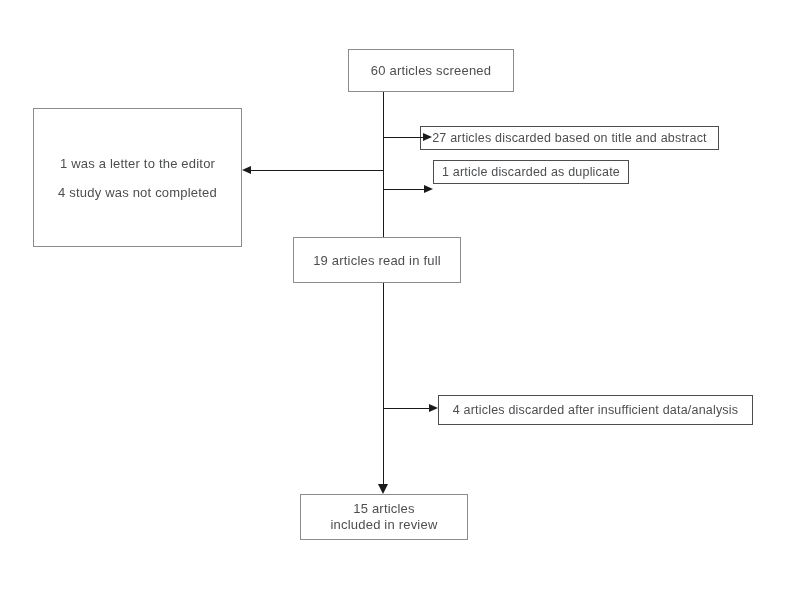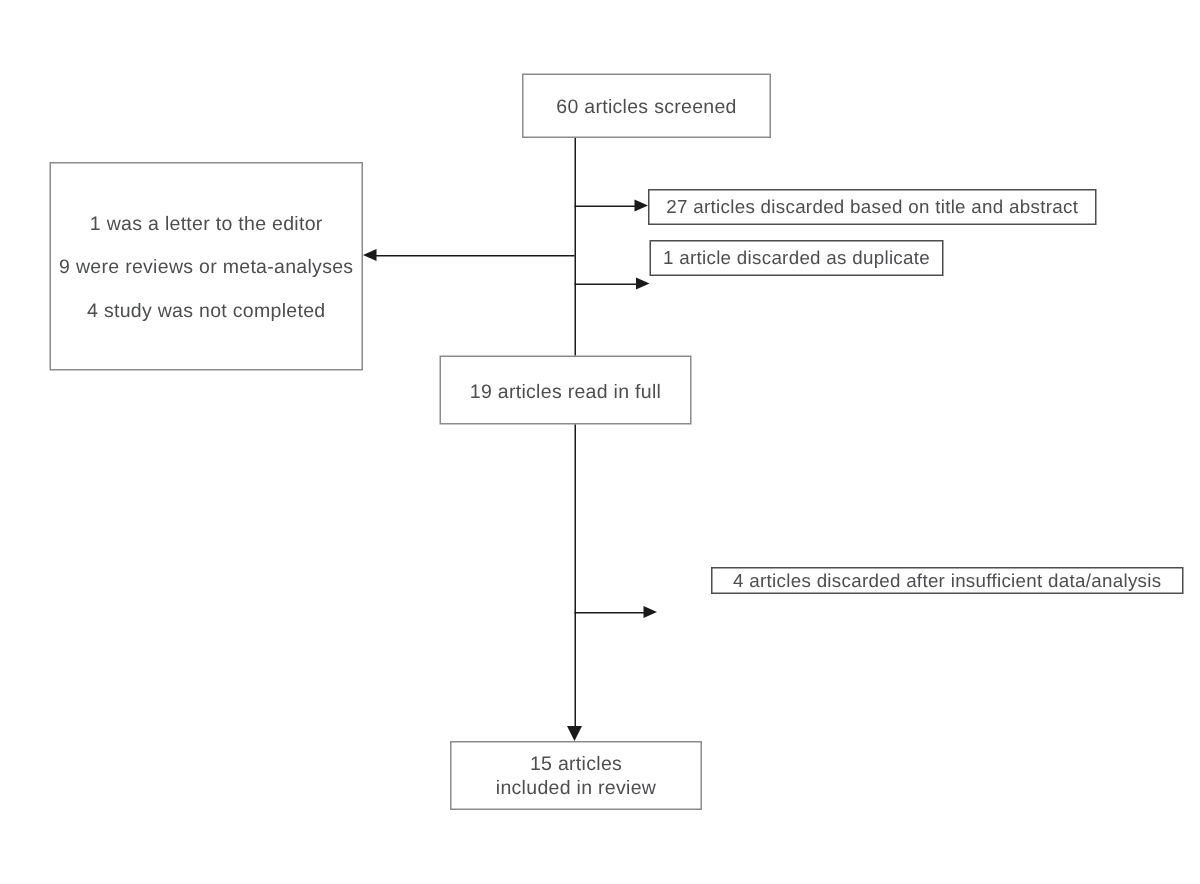--- a/index.html
+++ b/index.html
@@ -57,24 +57,24 @@
     border-left: 5px solid transparent;
     border-right: 5px solid transparent;
     border-top: 10px solid #1a1a1a;
   }
 
   
   #box-screened        { left: 300px; top: 49px;  width: 166px; height: 43px; margin-left: 48px; }
   #box-reasons         { left: 33px;  top: 108px; width: 209px; height: 139px;
                          flex-direction: column; justify-content: center; }
   #box-reasons .reason-line { line-height: 29px; white-space: nowrap; }
-  #box-title-abstract  { left: 432px; top: 126px; width: 299px; height: 24px; }
+  #box-title-abstract  { left: 420px; top: 126px; width: 299px; height: 24px; }
   #box-duplicate       { left: 433px; top: 160px; width: 196px; height: 24px; }
   #box-read-full       { left: 293px; top: 237px; width: 168px; height: 46px; align-items: center; }
-  #box-insufficient    { left: 438px; top: 378px; width: 315px; height: 18px; margin-left: 36px; }
+  #box-insufficient    { left: 438px; top: 395px; width: 315px; height: 30px; }
   #box-included        { left: 300px; top: 494px; width: 168px; height: 46px;
                          line-height: 16px; padding: 0 28px; }
 
   
   #v-screened-to-read  { left: 382.5px; top: 92px;  width: 1.5px; height: 145px; }
   #h-to-title-abstract { left: 383px;   top: 136.5px; width: 41px; height: 1.5px; }
   #ah-title-abstract   { left: 423px;   top: 133px; }
   #h-to-reasons        { left: 250px;   top: 169.5px; width: 133px; height: 1.5px; }
   #ah-reasons          { left: 242px;   top: 166px; }
   #h-to-duplicate      { left: 383px;   top: 188.5px; width: 42px; height: 1.5px; }
@@ -88,21 +88,20 @@
 <body>
 
 <div class="stage">
 
   <div class="box box--light" id="box-screened">
     <span>60 articles screened</span>
   </div>
 
   <div class="box box--light" id="box-reasons">
     <span class="reason-line">1 was a letter to the editor</span>
-    <span class="reason-line">9 were reviews or meta-analyses</span>
     <span class="reason-line">4 study was not completed</span>
   </div>
 
   <div class="box box--dark" id="box-title-abstract">
     <span>27 articles discarded based on title and abstract</span>
   </div>
 
   <div class="box box--dark" id="box-duplicate">
     <span>1 article discarded as duplicate</span>
   </div>

